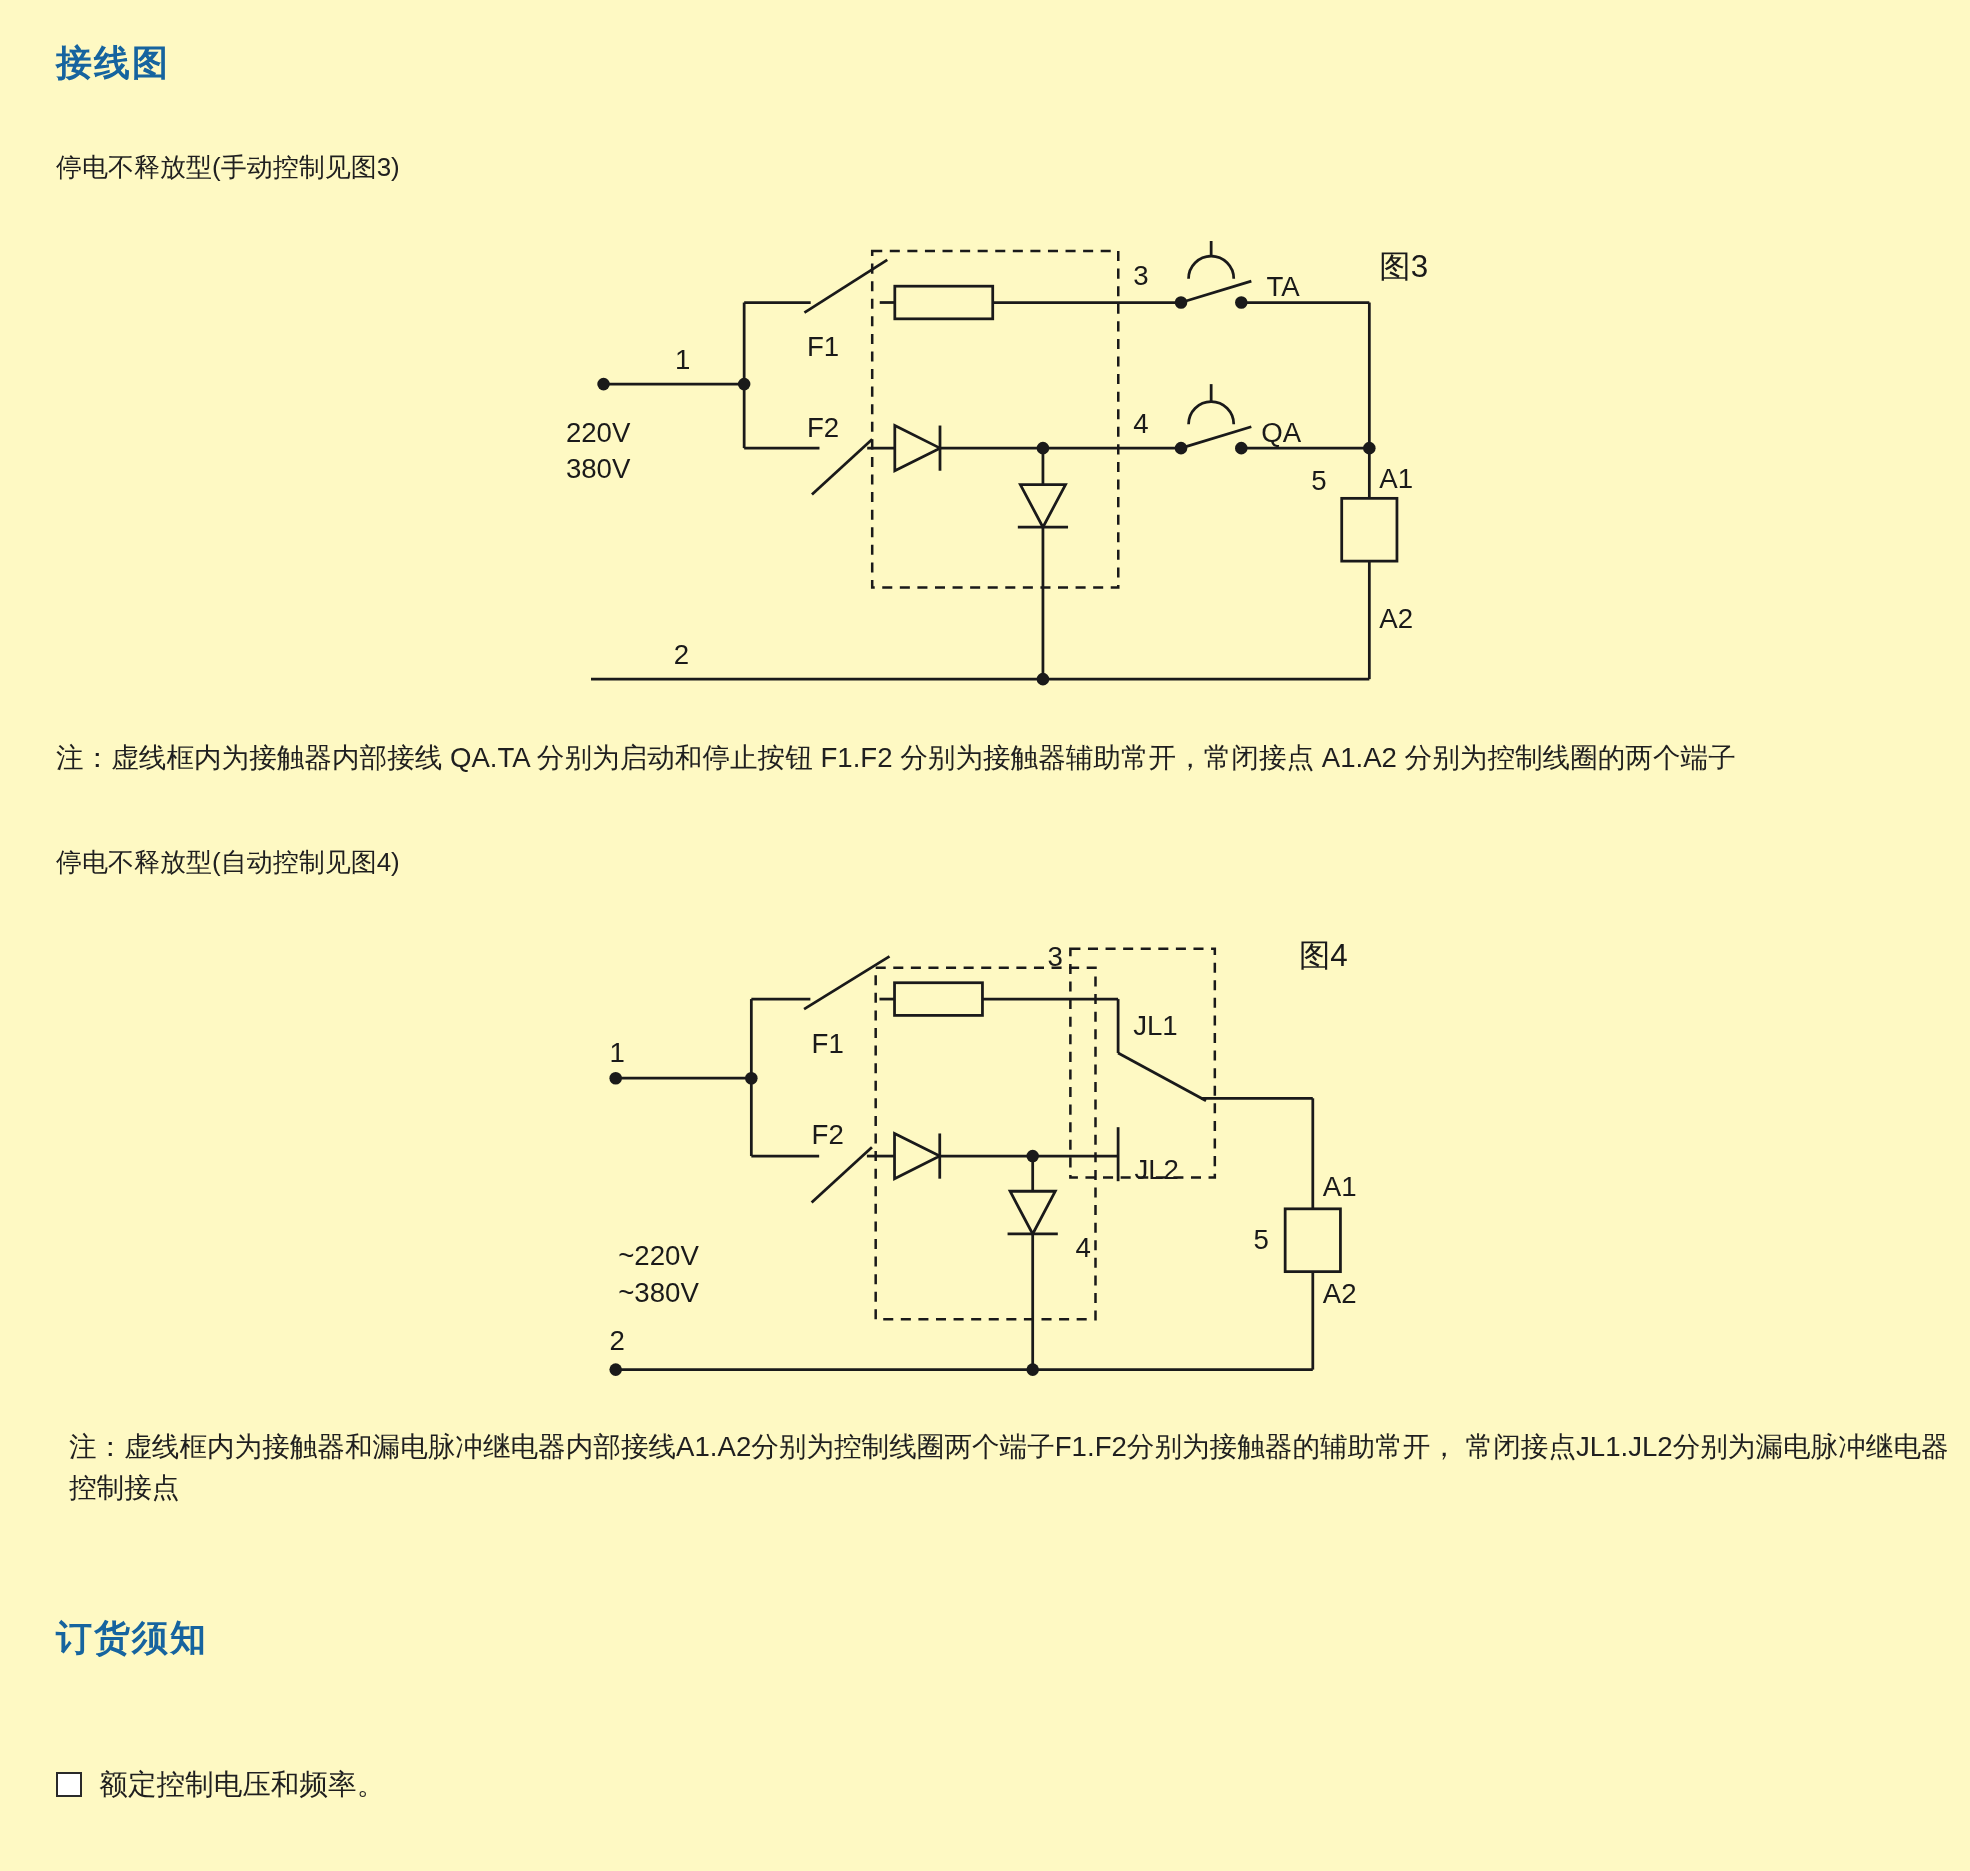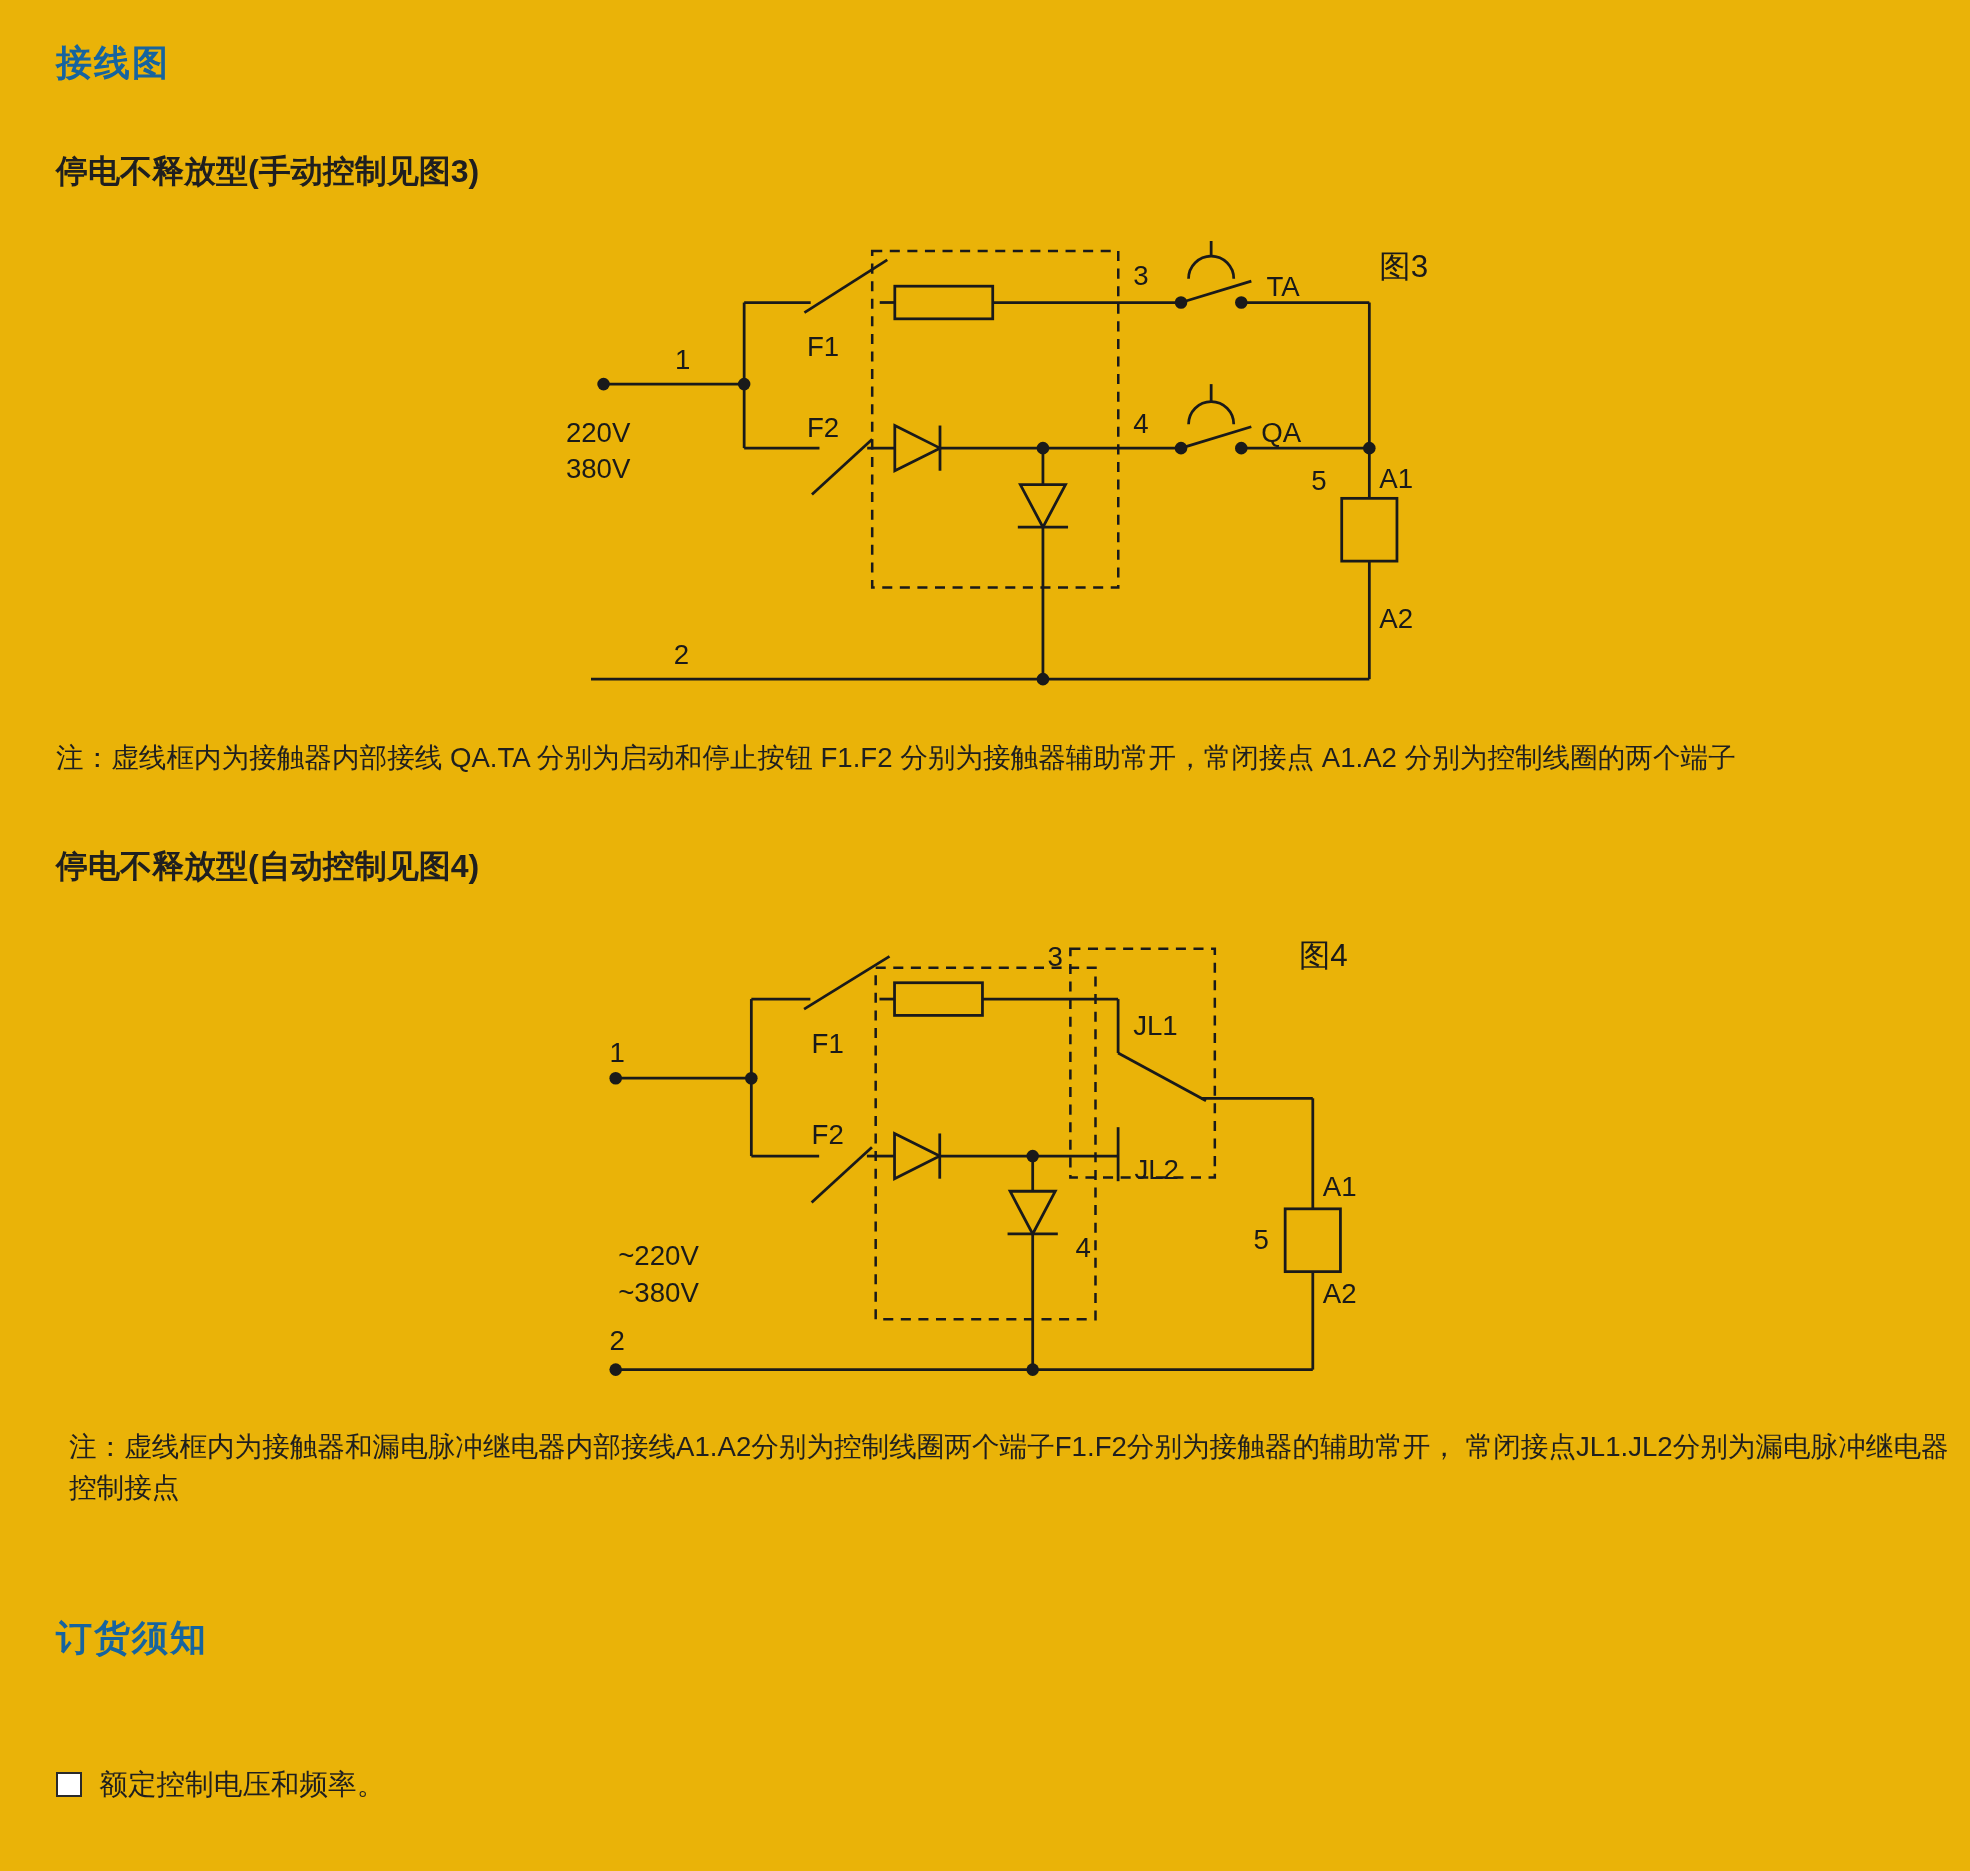--- a/index.html
+++ b/index.html
@@ -2,33 +2,33 @@
 <html style="--accent: #16649f;"><head>
 <meta charset="utf-8">
 <style>
   :root { --accent: #16649f; --ink: #1f1f1f; }
   * { box-sizing: border-box; }
   html, body { margin: 0; padding: 0; background: #ffffff; }
   .page {
     position: relative;
     width: 1970px;
     height: 1872px;
-    background: #eab308;
+    background: #fef9c3;
     font-family: "Liberation Sans", sans-serif;
     color: var(--ink);
     overflow: hidden;
   }
   .abs { position: absolute; }
   .section-title {
     font-size: 36px;
     font-weight: bold;
     color: var(--accent);
     letter-spacing: 2px;
   }
-  .sub-heading { font-size: 32px; color: var(--ink); font-weight: bold; }
+  .sub-heading { font-size: 26px; color: var(--ink); }
   .note {
     font-size: 27.6px;
     color: var(--ink);
     width: 1881px;
     line-height: 1.5;
   }
   .order-item {
     display: flex;
     align-items: center;
     gap: 17.7px;

